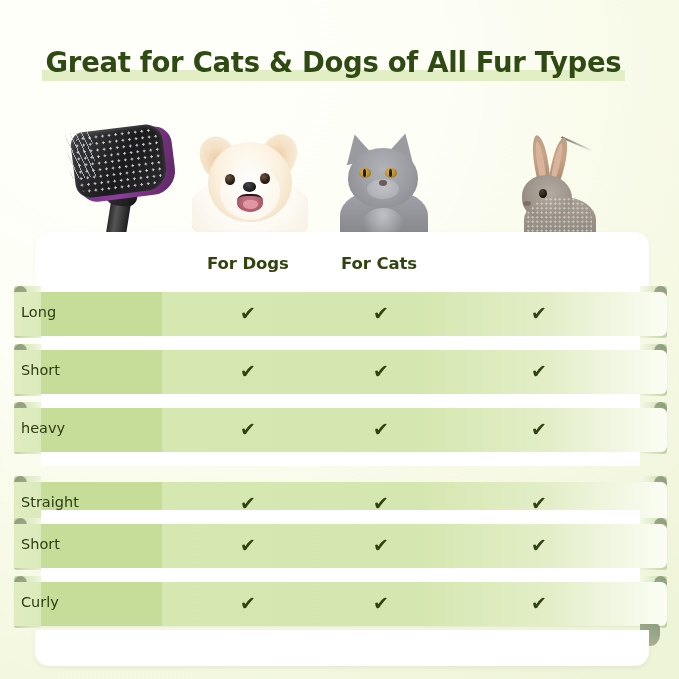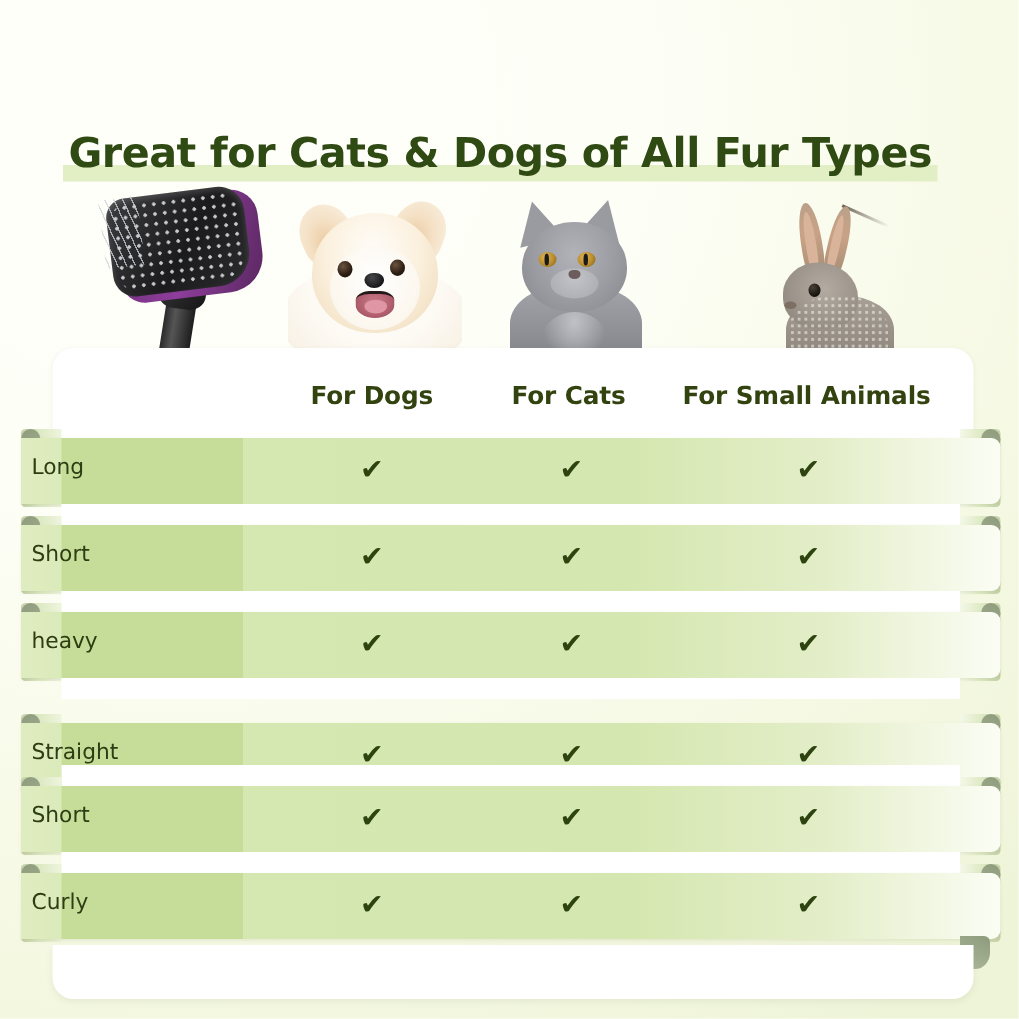--- a/index.html
+++ b/index.html
@@ -25,21 +25,20 @@
   }
 
   
   #title-block {
     position: absolute;
     left: 0;
     top: 42px;
     width: 667px;
     height: 46px;
     text-align: center;
-    margin-top: 40px;
   }
   #title-inner {
     position: relative;
     display: inline-block;
     padding: 0 4px;
   }
   #title-highlight {
     position: absolute;
     left: 0;
     right: 0;
@@ -500,21 +499,20 @@
     <div id="r-eye"></div>
     <div id="r-nose"></div>
   </div>
 
   <div id="table-wrap">
 
     <div id="table-header-card">
       <div id="header-row">
         <div class="th" id="th-1">For Dogs</div>
         <div class="th" id="th-2">For Cats</div>
-        <div class="th" id="th-3">For Small Animals</div>
       </div>
     </div>
 
     <div class="row-gap-white" style="top:60px;"></div>
     <div class="ribbon-row" style="top:60px;">
       <div class="ribbon-tail-left"></div>
       <div class="ribbon-tail-right"></div>
       <div class="ribbon-band"></div>
       <div class="cell-coat"></div>
       <div class="coat-label">Long</div>

